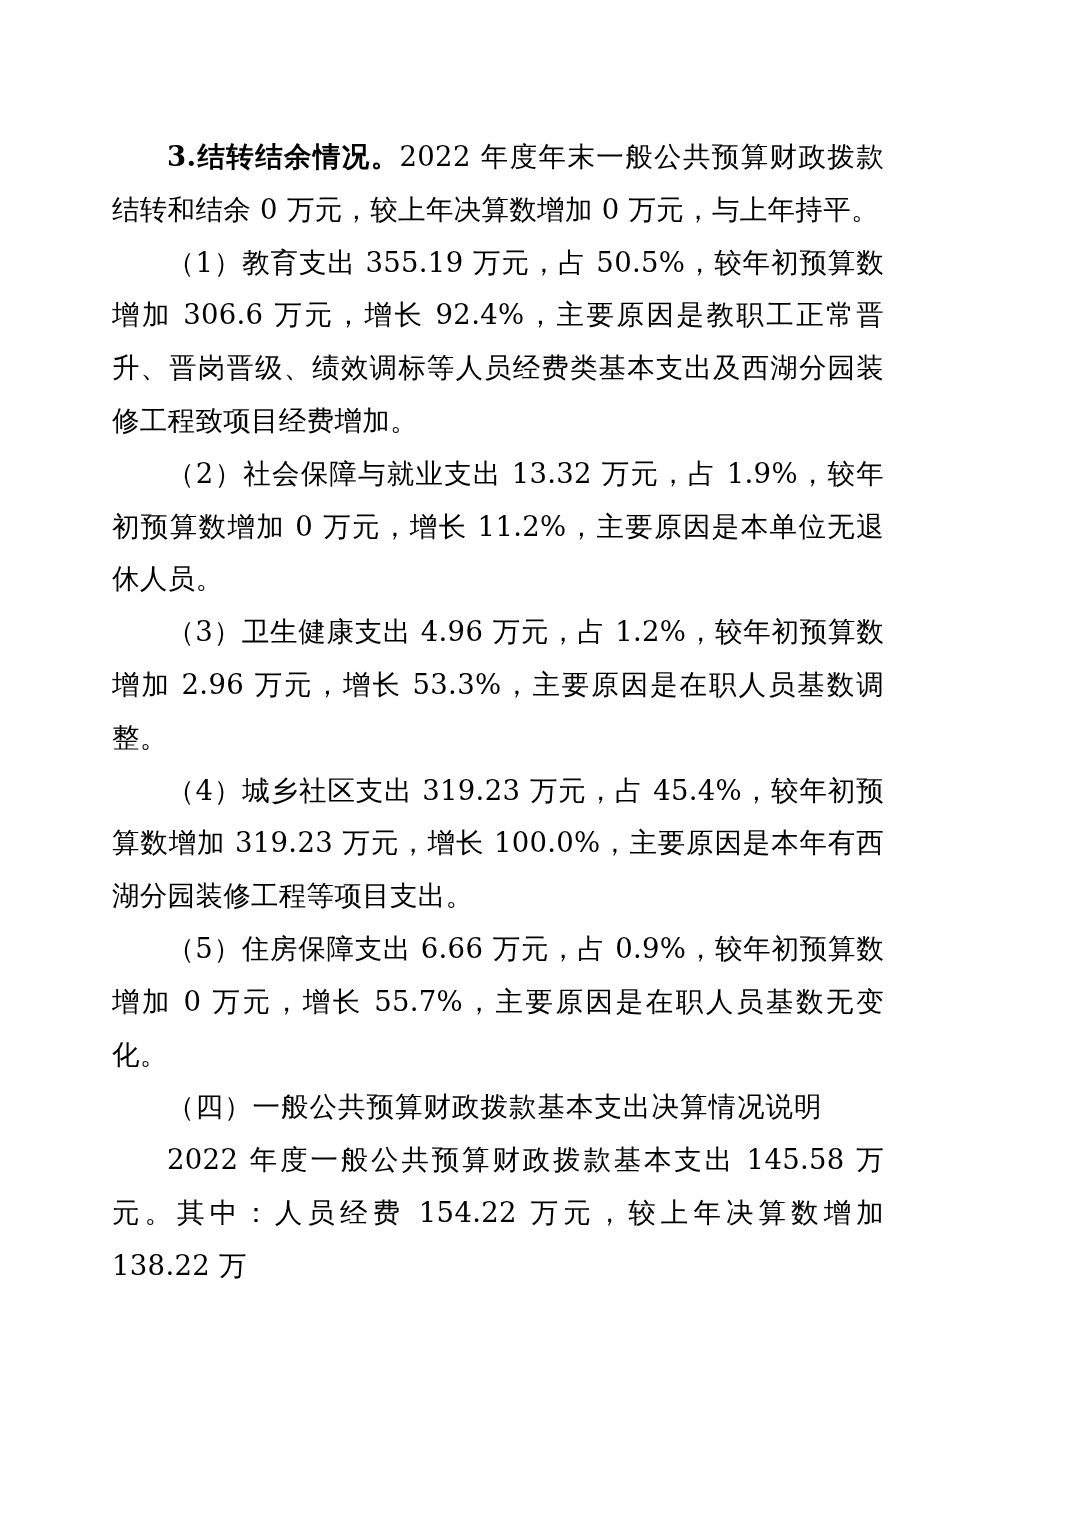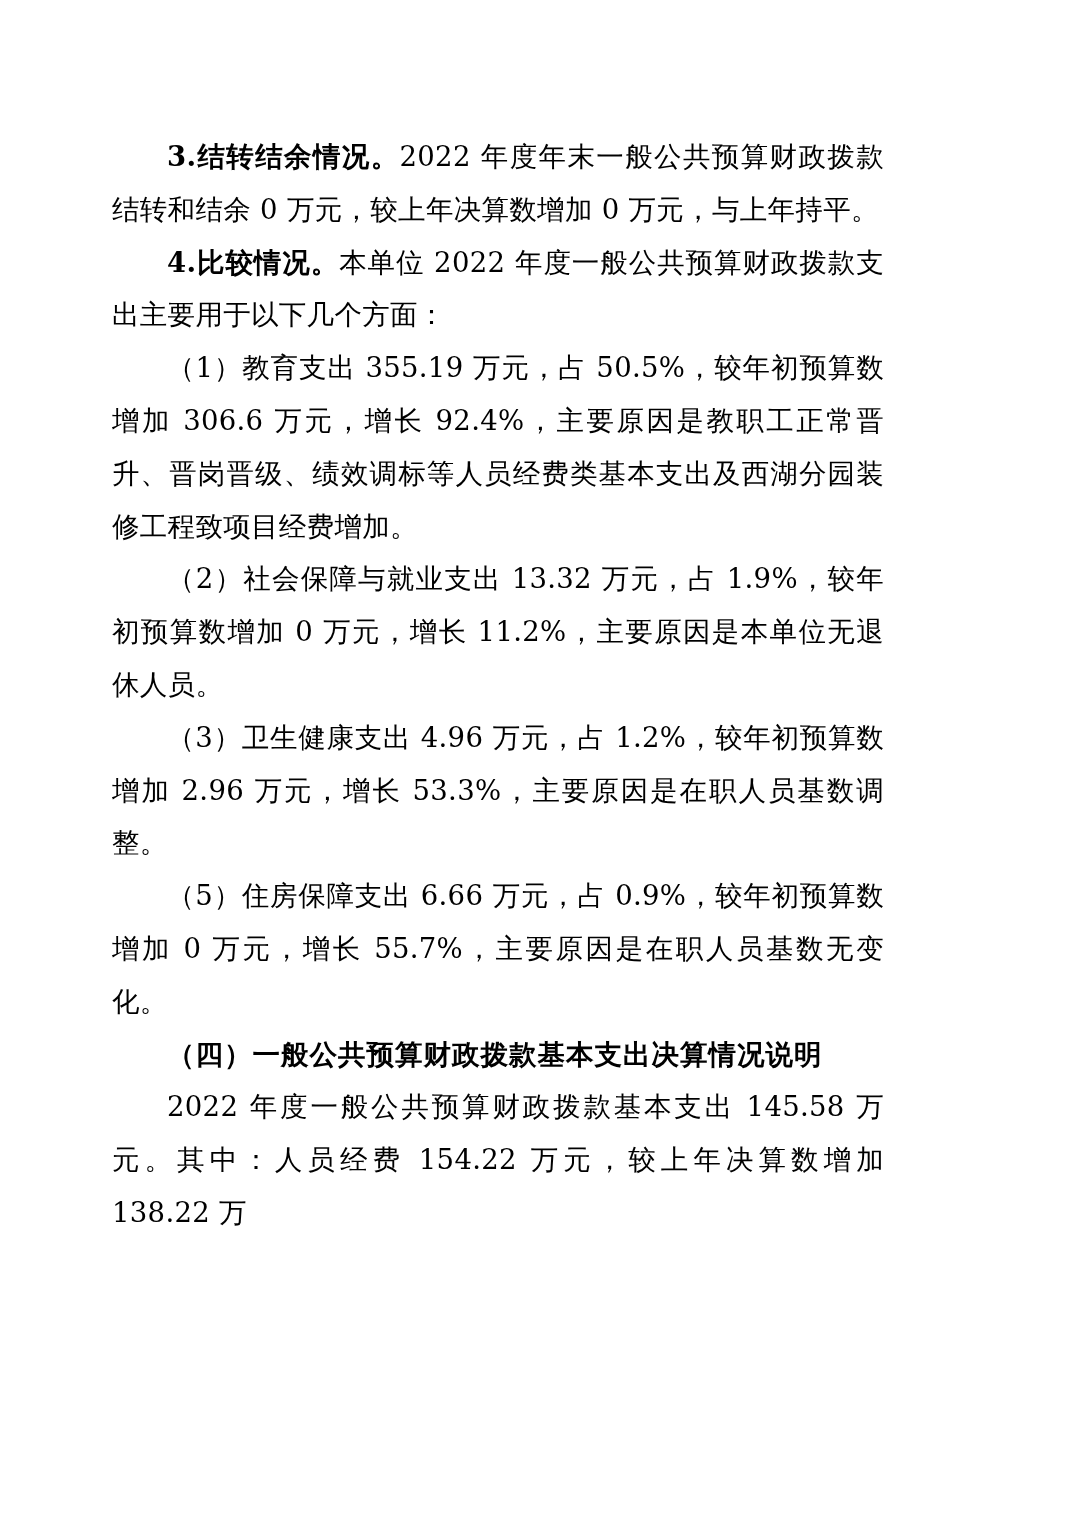--- a/index.html
+++ b/index.html
@@ -28,54 +28,54 @@
     letter-spacing: 0.3px;
   }
   p {
     margin: 0;
     text-indent: 2em;
   }
   .bold-lead {
     font-weight: bold;
   }
   .heading {
-    font-weight: bold;
+    font-weight: normal;
     letter-spacing: 1px;
   }
   .para-justify {
     text-align: justify;
     text-justify: inter-ideograph;
   }
 </style>
 </head>
 <body>
 
 <div class="page">
   <div class="doc-body">
 
     <p>
       <span class="bold-lead">3.结转结余情况。</span><span>2022 年度年末一般公共预算财政拨款结转和结余 0 万元，较上年决算数增加 0 万元，与上年持平。</span>
     </p>
 
-    <p>
-      <span class="bold-lead">4.比较情况。</span><span>本单位 2022 年度一般公共预算财政拨款支出主要用于以下几个方面：</span>
-    </p>
 
     <p class="para-justify">
       <span>（1）教育支出 355.19 万元，占 50.5%，较年初预算数增加 306.6 万元，增长 92.4%，主要原因是教职工正常晋升、晋岗晋级、绩效调标等人员经费类基本支出及西湖分园装修工程致项目经费增加。</span>
     </p>
 
     <p class="para-justify">
       <span>（2）社会保障与就业支出 13.32 万元，占 1.9%，较年初预算数增加 0 万元，增长 11.2%，主要原因是本单位无退休人员。</span>
     </p>
 
     <p class="para-justify">
       <span>（3）卫生健康支出 4.96 万元，占 1.2%，较年初预算数增加 2.96 万元，增长 53.3%，主要原因是在职人员基数调整。</span>
     </p>
 
+    <p class="para-justify">
+      <span>（4）城乡社区支出 319.23 万元，占 45.4%，较年初预算数增加 319.23 万元，增长 100.0%，主要原因是本年有西湖分园装修工程等项目支出。</span>
+    </p>
 
     <p class="para-justify">
       <span>（5）住房保障支出 6.66 万元，占 0.9%，较年初预算数增加 0 万元，增长 55.7%，主要原因是在职人员基数无变化。</span>
     </p>
 
     <p class="heading">（四）一般公共预算财政拨款基本支出决算情况说明</p>
 
     <p class="para-justify">2022 年度一般公共预算财政拨款基本支出 145.58 万元。其中：人员经费 154.22 万元，较上年决算数增加 138.22 万</p>
 
   </div>

